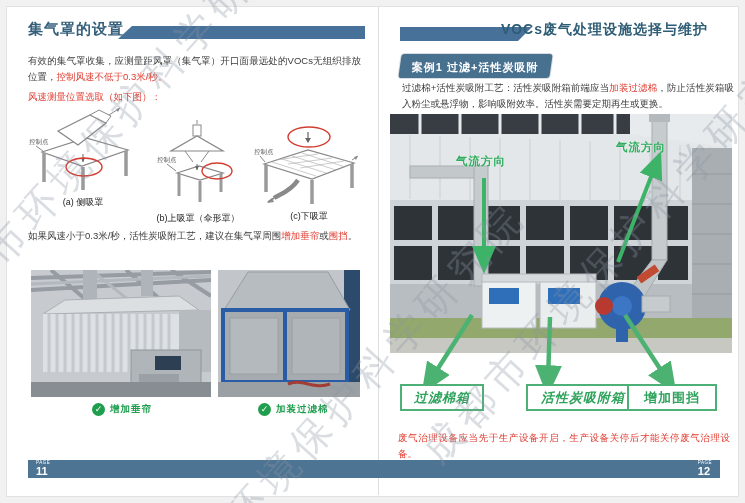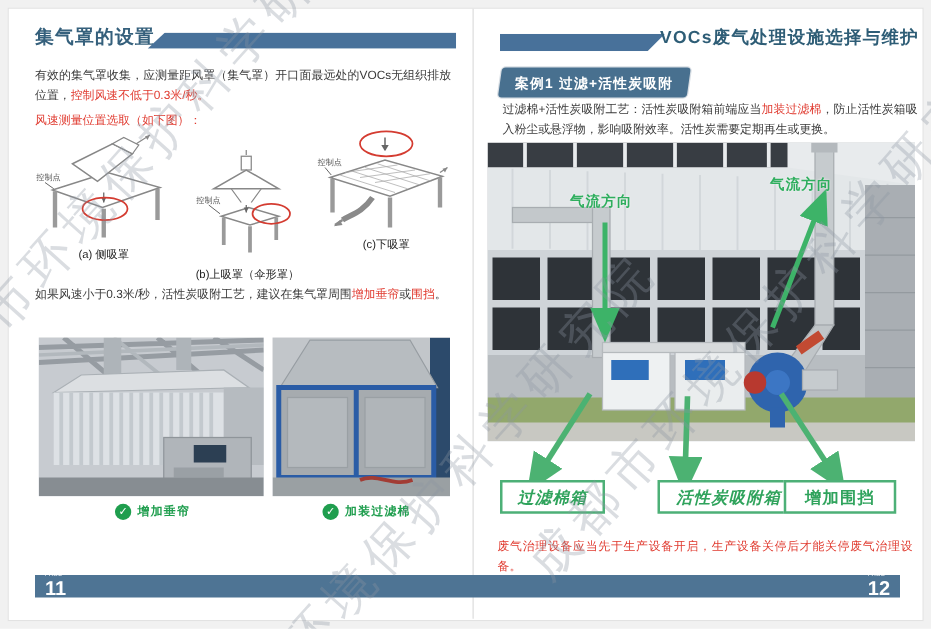--- a/index.html
+++ b/index.html
@@ -25,21 +25,21 @@
   
   .chk-row{display:flex;align-items:center;gap:5px;}
   .chk{width:13px;height:13px;border-radius:50%;background:#1f9e4e;color:#fff;font-size:9px;line-height:13px;text-align:center;font-weight:bold;}
   .chk-label{color:#1f9e4e;font-weight:bold;font-size:9.5px;letter-spacing:1px;white-space:nowrap;}
   .flow-label{color:#2fae5e;font-weight:bold;font-size:11.5px;letter-spacing:1px;white-space:nowrap;text-shadow:0 0 2px rgba(255,255,255,.7);}
   .eq-box{border:2px solid #4db077;background:#fff;color:#2fa35c;font-weight:bold;font-size:13px;display:flex;align-items:center;justify-content:center;letter-spacing:1px;white-space:nowrap;}
   
   .foot-bar{background:#4e7494;color:#fff;display:flex;justify-content:space-between;align-items:center;padding:0 8px;box-sizing:border-box;}
   .pg-block{line-height:1;}
   .pg-block .lbl{font-size:4.5px;letter-spacing:.5px;display:block;}
-  .pg-block .num{font-size:16px;font-weight:bold;display:block;margin-top:1px;}
+  .pg-block .num{font-size:11px;font-weight:bold;display:block;margin-top:1px;}
   .pg-right{}
   
   .divider{width:1px;background:#dedede;}
   
   .wm{position:absolute;font-size:40px;letter-spacing:7px;color:rgba(140,150,163,0.32);white-space:nowrap;transform:rotate(-48deg);transform-origin:0 50%;pointer-events:none;z-index:50;font-weight:400;}
   svg text{font-family:"Liberation Sans","DejaVu Sans",sans-serif;}
 </style>
 </head>
 <body>
 
@@ -81,21 +81,21 @@
     <path d="M36,54 L36,76 M57,61 L57,82 M78,54 L78,72" stroke="#9a9a9a" stroke-width="3" fill="none"></path>
     <line x1="54" y1="44" x2="54" y2="50" stroke="#666" stroke-width="1"></line>
     <polygon points="54,50 52,46 56,46" fill="#666"></polygon>
     <ellipse cx="74" cy="51" rx="15" ry="8" fill="none" stroke="#d43c31" stroke-width="1.4"></ellipse>
     <text x="14" y="42" font-size="6.5" fill="#555">控制点</text>
     <line x1="24" y1="44" x2="33" y2="51" stroke="#666" stroke-width="0.8"></line>
   </svg>
   <div class="diag-cap">(b)上吸罩（伞形罩）</div>
 </div>
 
-<div class="abs" style="left:254px;top:96px;">
+<div class="abs" style="left:254px;top:118px;">
   <svg class="diag" viewBox="0 0 105 88">
     <polygon points="10,46 54,32 100,45 58,61" fill="#fff" stroke="#888" stroke-width="1.2"></polygon>
     <path d="M18,44 L62,58 M28,41 L72,55 M38,38 L82,52 M48,35 L91,49" stroke="#aaa" stroke-width="0.6"></path>
     <path d="M22,42 L64,36 M34,46 L78,40 M46,50 L90,43" stroke="#aaa" stroke-width="0.6"></path>
     <path d="M12,47 L12,74 M58,62 L58,86 M98,46 L98,70" stroke="#9a9a9a" stroke-width="3.5" fill="none"></path>
     <path d="M44,62 C36,74 26,76 20,80" stroke="#8a8a8a" stroke-width="4.5" fill="none"></path>
     <line x1="20" y1="80" x2="14" y2="84" stroke="#8a8a8a" stroke-width="2"></line>
     <polygon points="13,85 18,80 20,84" fill="#8a8a8a"></polygon>
     <line x1="54" y1="14" x2="54" y2="24" stroke="#666" stroke-width="1.2"></line>
     <polygon points="54,25 51,20 57,20" fill="#666"></polygon>
@@ -164,21 +164,21 @@
 <div class="abs chk-row" style="left:92px;top:403px;">
   <span class="chk">✓</span>
   <span class="chk-label">增加垂帘</span>
 </div>
 <div class="abs chk-row" style="left:258px;top:403px;">
   <span class="chk">✓</span>
   <span class="chk-label">加装过滤棉</span>
 </div>
 
 <div class="abs title-bar bar-right" style="left:400px;top:27px;width:132px;height:14px;"></div>
-<div class="abs pg-title" style="left:528px;top:21px;width:212px;text-align:left;font-size:14px;color:#2e5d76;">VOCs废气处理设施选择与维护</div>
+<div class="abs pg-title" style="left:496px;top:21px;width:212px;text-align:right;font-size:14px;color:#2e5d76;">VOCs废气处理设施选择与维护</div>
 
 <div class="abs badge" style="left:400px;top:54px;">
   <span>案例1 过滤+活性炭吸附</span>
 </div>
 
 <div class="abs body-txt" style="left:402px;top:80px;width:332px;">
   <span>过滤棉+活性炭吸附工艺：活性炭吸附箱前端应当</span><span class="red-b">加装过滤棉</span><span>，防止活性炭箱吸入粉尘或悬浮物，影响吸附效率。活性炭需要定期再生或更换。</span>
 </div>
 
 <div class="abs photo" style="left:390px;top:114px;width:342px;height:239px;">

